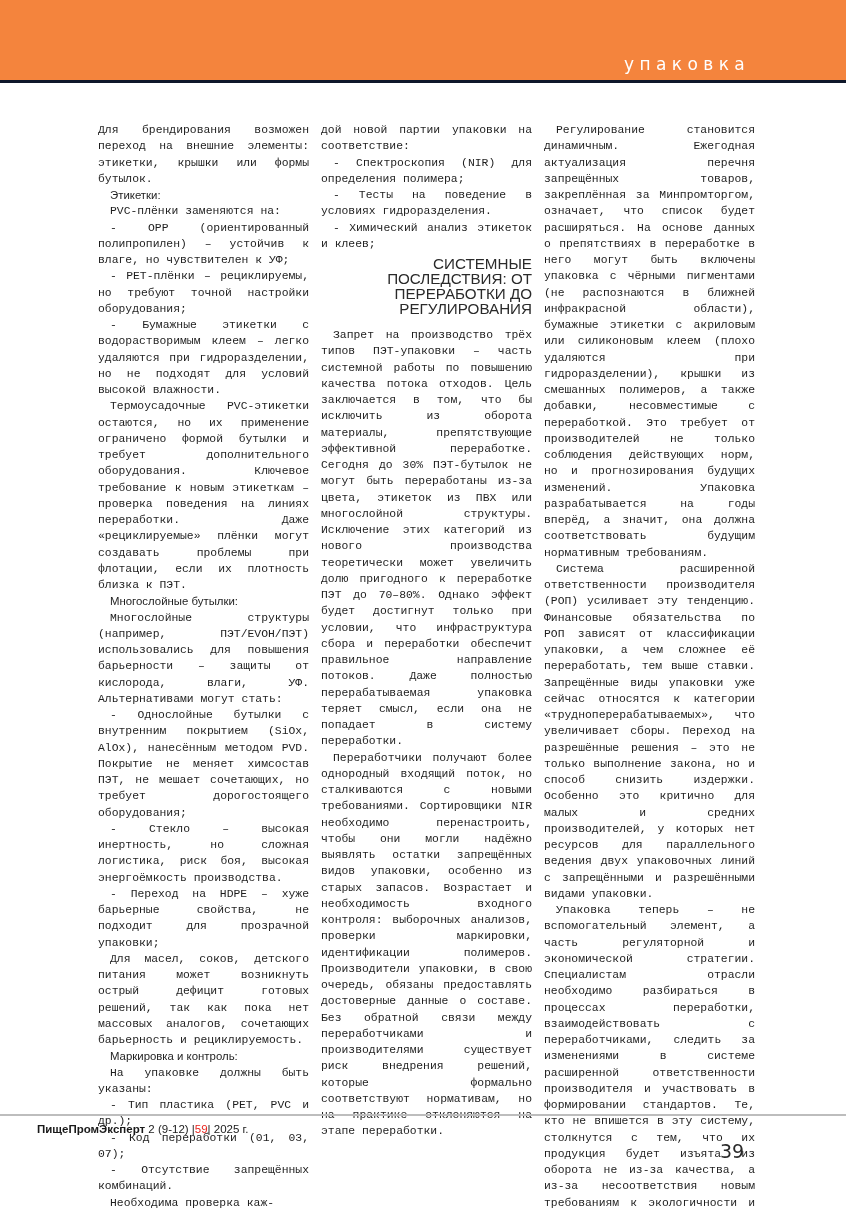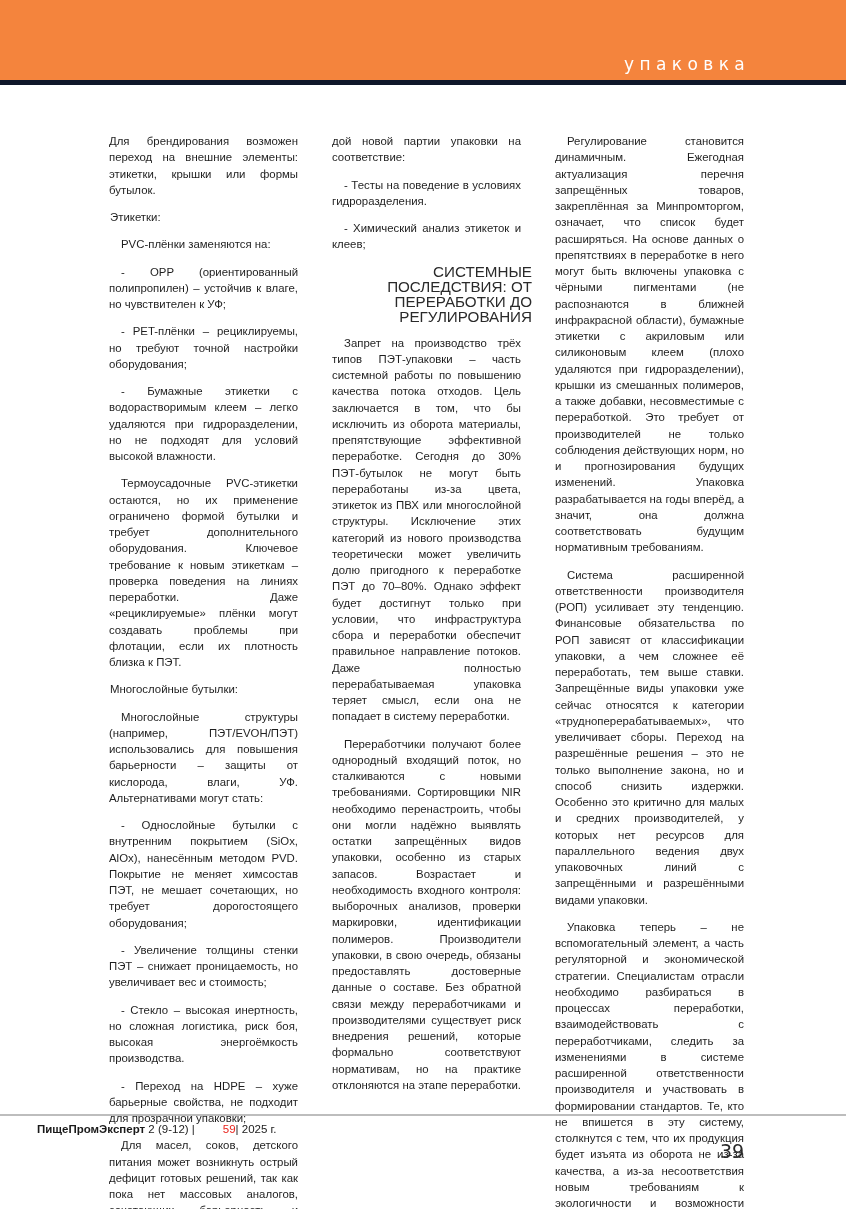--- a/index.html
+++ b/index.html
@@ -2,49 +2,49 @@
 <html><head>
 <meta charset="utf-8">
 <style>
   html, body { margin: 0; padding: 0; }
   body {
     width: 846px; height: 1209px; background: #ffffff; position: relative; overflow: hidden;
     font-family: "Liberation Sans", sans-serif; color: #1e1e1e;
   }
   .header-band {
     position: absolute; left: 0; top: 0; width: 846px; height: 80px; background: #f4843d;
-    border-bottom: 5px solid #0f172a;
+    border-bottom: 3px solid #0f172a;
   }
   .section-label {
     position: absolute; left: 624px; top: 54px; font-size: 17px; letter-spacing: 5.4px;
     color: #ffffff; font-family: "DejaVu Sans", sans-serif; font-weight: normal;
   }
   .column {
     position: absolute; top: 122px; width: 211px;
     font-size: 11.4px; line-height: 16.25px; text-align: justify;
   }
   .col-1 { left: 98px; }
   .col-2 { left: 321px; }
   .col-3 { left: 544px; }
-  .para { margin: 11px; text-indent: 12px; hyphens: auto; }
+  .para { margin: 0; text-indent: 12px; hyphens: auto; font-family: Liberation Mono, monospace; }
   .para.noindent { text-indent: 0; }
   .subhead { margin: 0; text-indent: 12px; font-weight: normal; }
   .heading {
     margin: 4px 0 11px 0; font-size: 15.2px; line-height: 15px; font-weight: normal;
     text-transform: uppercase; text-align: right; color: #2a2a2a;
   }
   .signature { margin: 0; text-align: left; font-style: italic; }
   .footer-rule {
     position: absolute; left: 0; top: 1114px; width: 846px; height: 2px; background: #bdbdbd;
   }
   .footer-left {
     position: absolute; left: 37px; top: 1123px; font-size: 11.5px; color: #1a1a1a;
   }
   .footer-left .brand { font-weight: bold; }
-  .footer-left .issue-num { color: #e8231c; padding-left: 28px; }
+  .footer-left .issue-num { color: #e8231c; }
   .page-number {
     position: absolute; left: 720px; top: 1140px; font-size: 19px; color: #2a2a2a;
     font-family: "DejaVu Sans", sans-serif; font-weight: normal;
   }
 </style>
 </head>
 <body>
 
 <div class="header-band">
   <span class="section-label">упаковка</span>
@@ -54,33 +54,33 @@
     <p class="para noindent" lang="ru">Для брендирования возможен переход на внешние элементы: этикетки, крышки или формы бутылок.</p>
     <p class="subhead" lang="ru">Этикетки:</p>
     <p class="para" lang="ru">PVC-плёнки заменяются на:</p>
     <p class="para" lang="ru">- OPP (ориентированный полипропилен) – устойчив к влаге, но чувствителен к УФ;</p>
     <p class="para" lang="ru">- PET-плёнки – рециклируемы, но требуют точной настройки оборудования;</p>
     <p class="para" lang="ru">- Бумажные этикетки с водорастворимым клеем – легко удаляются при гидроразделении, но не подходят для условий высокой влажности.</p>
     <p class="para" lang="ru">Термоусадочные PVC-этикетки остаются, но их применение ограничено формой бутылки и требует дополнительного оборудования. Ключевое требование к новым этикеткам – проверка поведения на линиях переработки. Даже «рециклируемые» плёнки могут создавать проблемы при флотации, если их плотность близка к ПЭТ.</p>
     <p class="subhead" lang="ru">Многослойные бутылки:</p>
     <p class="para" lang="ru">Многослойные структуры (например, ПЭТ/EVOH/ПЭТ) использовались для повышения барьерности – защиты от кислорода, влаги, УФ. Альтернативами могут стать:</p>
     <p class="para" lang="ru">- Однослойные бутылки с внутренним покрытием (SiOx, AlOx), нанесённым методом PVD. Покрытие не меняет химсостав ПЭТ, не мешает сочетающих, но требует дорогостоящего оборудования;</p>
-    <p class="para" lang="ru">- Увеличение толщины стенки ПЭТ – снижает проницаемость, но увеличивает вес и стоимость;</p>
     <p class="para" lang="ru">- Стекло – высокая инертность, но сложная логистика, риск боя, высокая энергоёмкость производства.</p>
     <p class="para" lang="ru">- Переход на HDPE – хуже барьерные свойства, не подходит для прозрачной упаковки;</p>
     <p class="para" lang="ru">Для масел, соков, детского питания может возникнуть острый дефицит готовых решений, так как пока нет массовых аналогов, сочетающих барьерность и рециклируемость.</p>
     <p class="subhead" lang="ru">Маркировка и контроль:</p>
     <p class="para" lang="ru">На упаковке должны быть указаны:</p>
     <p class="para" lang="ru">- Тип пластика (PET, PVC и др.);</p>
     <p class="para" lang="ru">- Код переработки (01, 03, 07);</p>
     <p class="para" lang="ru">- Отсутствие запрещённых комбинаций.</p>
     <p class="para" lang="ru">Необходима проверка каж-</p>
   </div>
 <div class="column col-2">
     <p class="para noindent" lang="ru">дой новой партии упаковки на соответствие:</p>
+    <p class="para" lang="ru">- Спектроскопия (NIR) для определения полимера;</p>
     <p class="para" lang="ru">- Тесты на поведение в условиях гидроразделения.</p>
     <p class="para" lang="ru">- Химический анализ этикеток и клеев;</p>
     <h2 class="heading" lang="ru">Системные последствия: от переработки до регулирования</h2>
     <p class="para" lang="ru">Запрет на производство трёх типов ПЭТ-упаковки – часть системной работы по повышению качества потока отходов. Цель заключается в том, что бы исключить из оборота материалы, препятствующие эффективной переработке. Сегодня до 30% ПЭТ-бутылок не могут быть переработаны из-за цвета, этикеток из ПВХ или многослойной структуры. Исключение этих категорий из нового производства теоретически может увеличить долю пригодного к переработке ПЭТ до 70–80%. Однако эффект будет достигнут только при условии, что инфраструктура сбора и переработки обеспечит правильное направление потоков. Даже полностью перерабатываемая упаковка теряет смысл, если она не попадает в систему переработки.</p>
     <p class="para" lang="ru">Переработчики получают более однородный входящий поток, но сталкиваются с новыми требованиями. Сортировщики NIR необходимо перенастроить, чтобы они могли надёжно выявлять остатки запрещённых видов упаковки, особенно из старых запасов. Возрастает и необходимость входного контроля: выборочных анализов, проверки маркировки, идентификации полимеров. Производители упаковки, в свою очередь, обязаны предоставлять достоверные данные о составе. Без обратной связи между переработчиками и производителями существует риск внедрения решений, которые формально соответствуют нормативам, но на практике отклоняются на этапе переработки.</p>
   </div>
 <div class="column col-3">
     <p class="para" lang="ru">Регулирование становится динамичным. Ежегодная актуализация перечня запрещённых товаров, закреплённая за Минпромторгом, означает, что список будет расширяться. На основе данных о препятствиях в переработке в него могут быть включены упаковка с чёрными пигментами (не распознаются в ближней инфракрасной области), бумажные этикетки с акриловым или силиконовым клеем (плохо удаляются при гидроразделении), крышки из смешанных полимеров, а также добавки, несовместимые с переработкой. Это требует от производителей не только соблюдения действующих норм, но и прогнозирования будущих изменений. Упаковка разрабатывается на годы вперёд, а значит, она должна соответствовать будущим нормативным требованиям.</p>
     <p class="para" lang="ru">Система расширенной ответственности производителя (РОП) усиливает эту тенденцию. Финансовые обязательства по РОП зависят от классификации упаковки, а чем сложнее её переработать, тем выше ставки. Запрещённые виды упаковки уже сейчас относятся к категории «трудноперерабатываемых», что увеличивает сборы. Переход на разрешённые решения – это не только выполнение закона, но и способ снизить издержки. Особенно это критично для малых и средних производителей, у которых нет ресурсов для параллельного ведения двух упаковочных линий с запрещёнными и разрешёнными видами упаковки.</p>
     <p class="para" lang="ru">Упаковка теперь – не вспомогательный элемент, а часть регуляторной и экономической стратегии. Специалистам отрасли необходимо разбираться в процессах переработки, взаимодействовать с переработчиками, следить за изменениями в системе расширенной ответственности производителя и участвовать в формировании стандартов. Те, кто не впишется в эту систему, столкнутся с тем, что их продукция будет изъята из оборота не из-за качества, а из-за несоответствия новым требованиям к экологичности и возможности вторичной переработки.</p>

